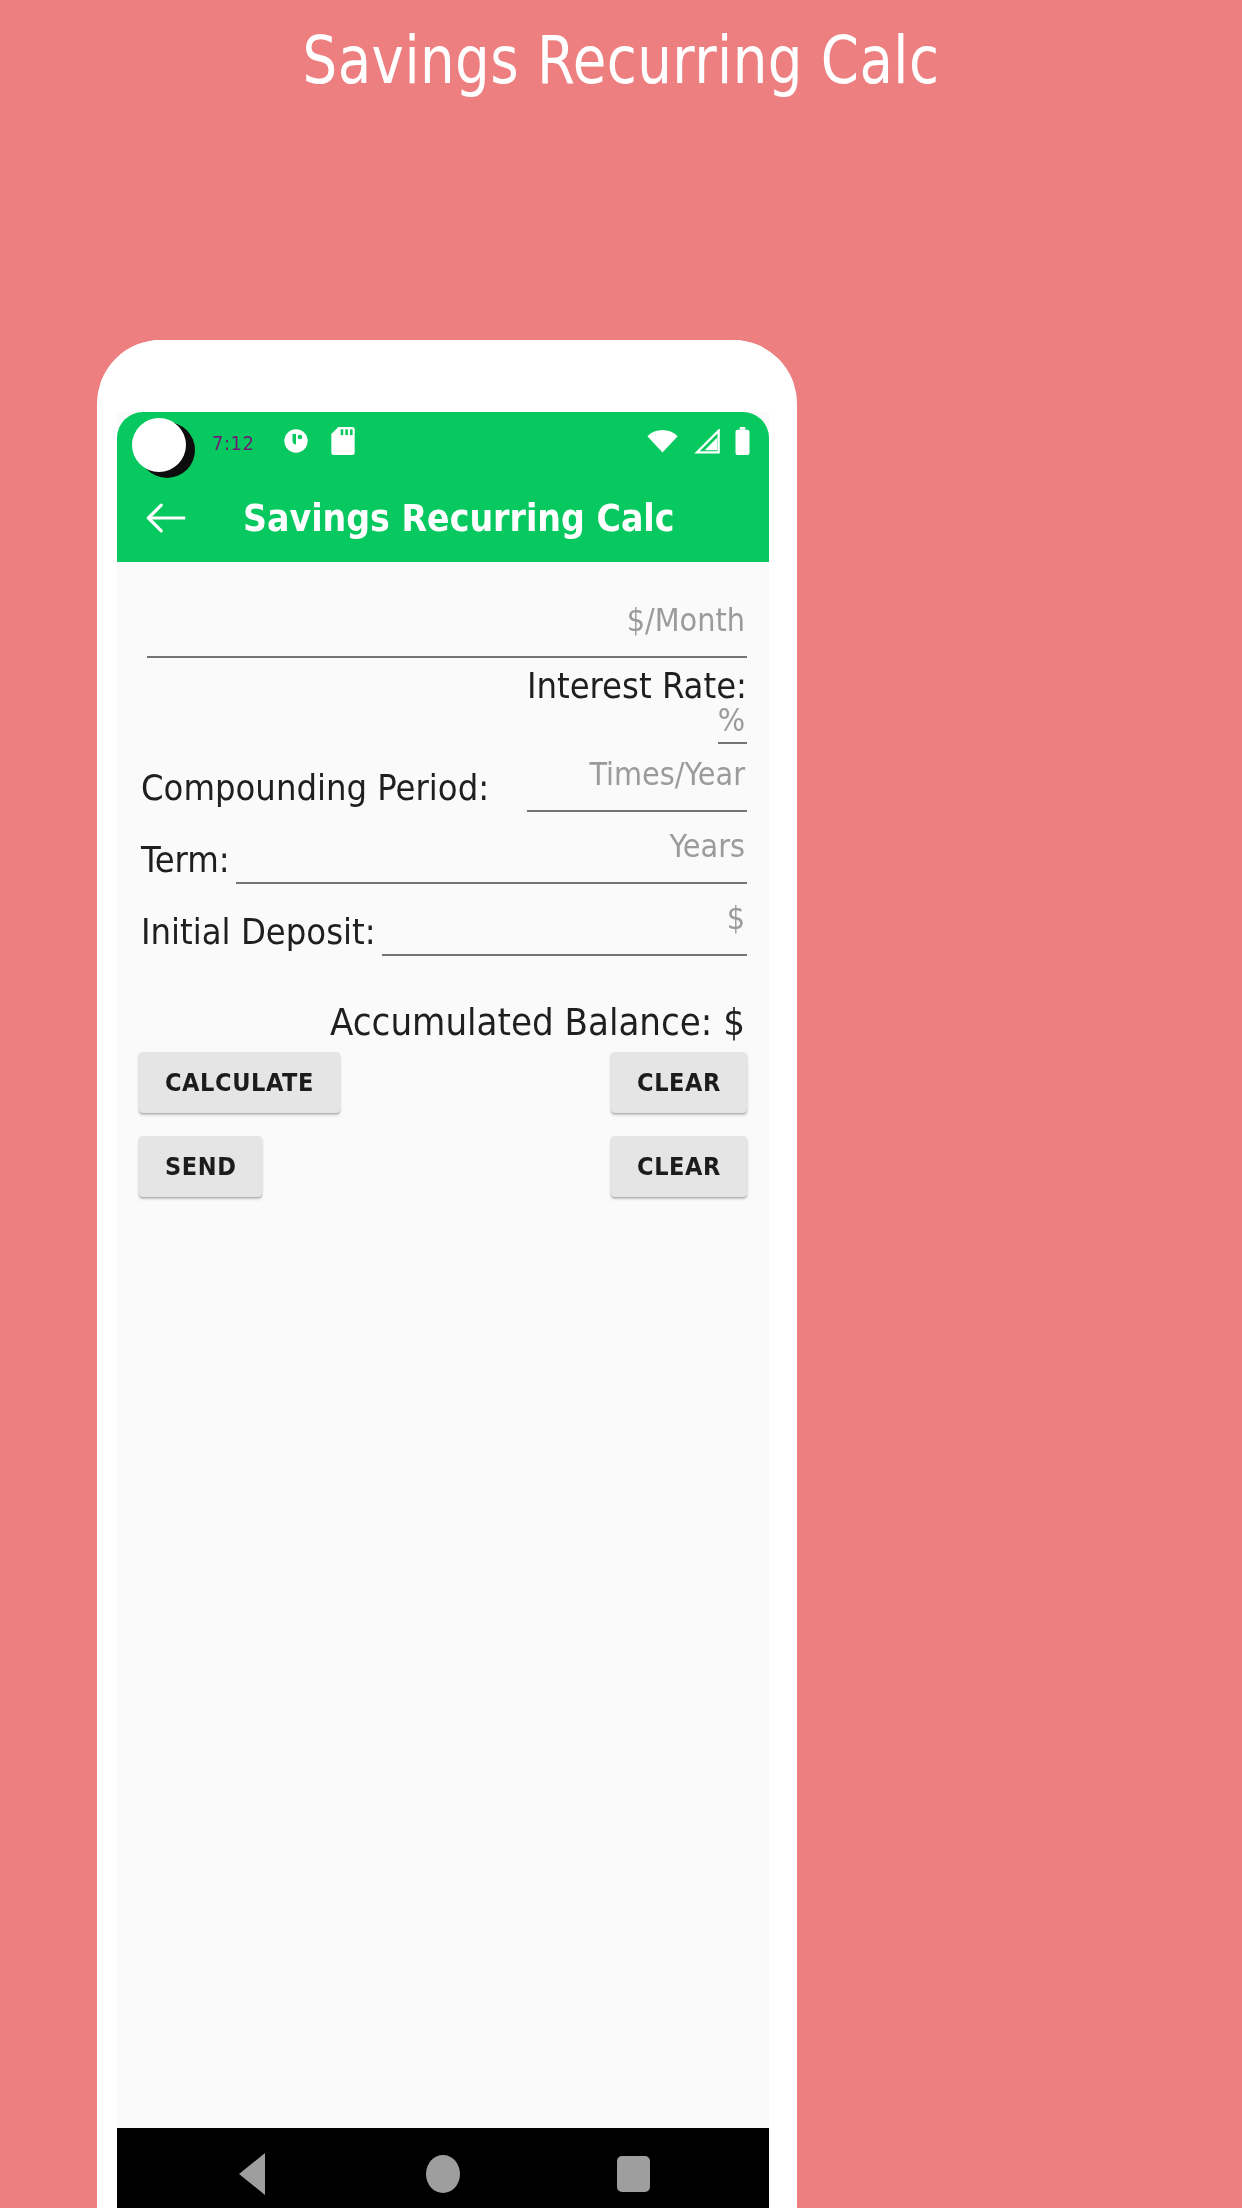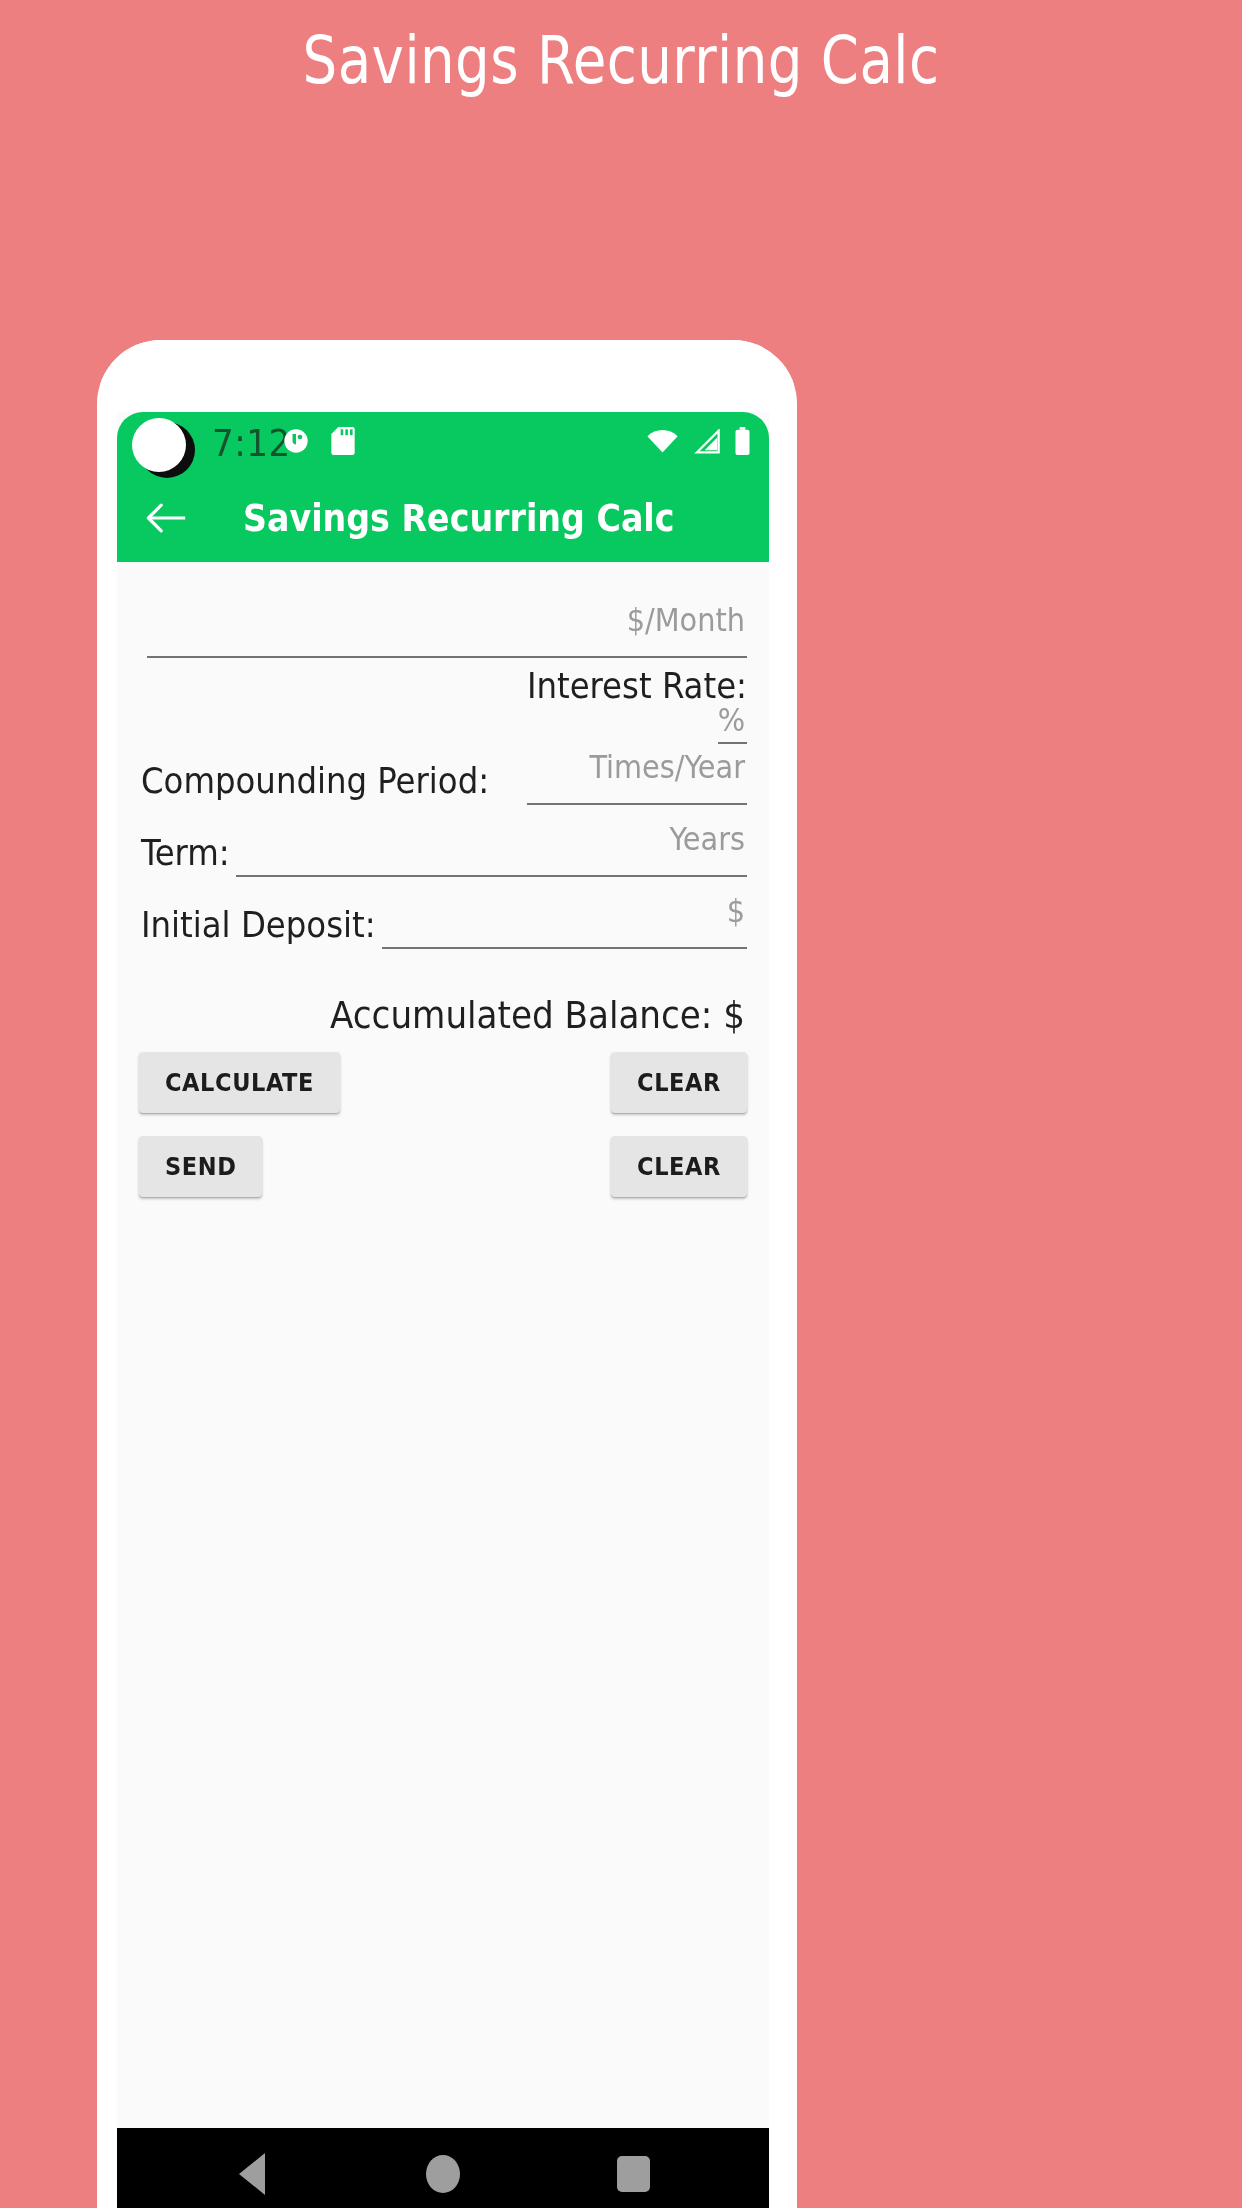--- a/index.html
+++ b/index.html
@@ -79,22 +79,22 @@
   .cam-lens{
     position:absolute;
     left:15px; top:6px;
     width:54px;height:54px;
     background:#ffffff;
     border-radius:50%;
   }
   .clock{
     position:absolute;
     left:95px;
-    color:#14532d;
-    font-size:38px;
+    color:#701a75;
+    font-size:20px;
     font-weight:400;
     letter-spacing:0.5px;
     font-family:"DejaVu Sans Condensed","Liberation Sans",sans-serif;
   }
   .sb-icons-left{
     position:absolute;
     left:165px;
     display:flex;
     align-items:center;
     gap:20px;
@@ -314,21 +314,21 @@
         </span>
       </div>
 
       <div class="form-row" style="margin-top:10px;flex-direction:column;">
         <span class="row-label">Interest Rate:</span>
         <span class="field">
           <span class="ph">%</span>
         </span>
       </div>
 
-      <div class="form-row" style="margin-top:13px;gap:32px;">
+      <div class="form-row" style="margin-top:20px;gap:32px;">
         <span class="row-label">Compounding Period:</span>
         <span class="field">
           <span class="ph">Times/Year</span>
         </span>
       </div>
 
       <div class="form-row" style="margin-top:10px;">
         <span class="row-label">Term:</span>
         <span class="field">
           <span class="ph">Years</span>

